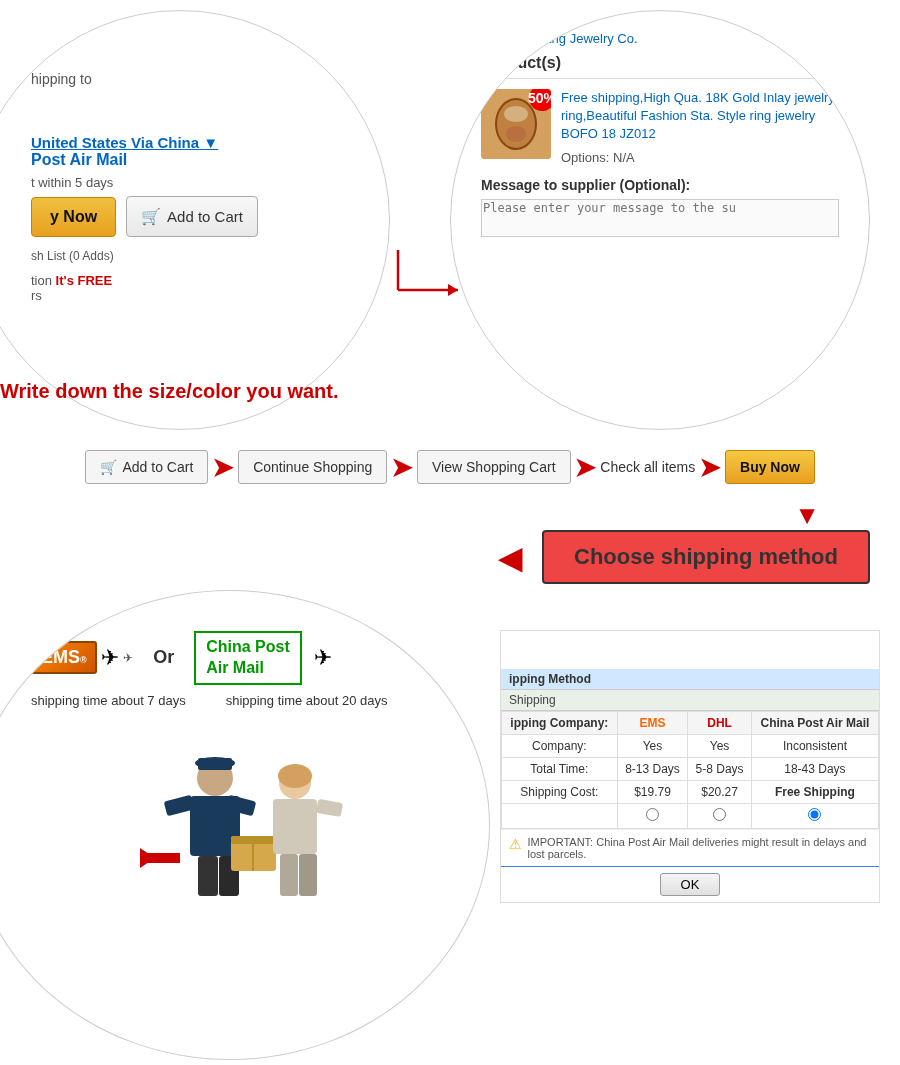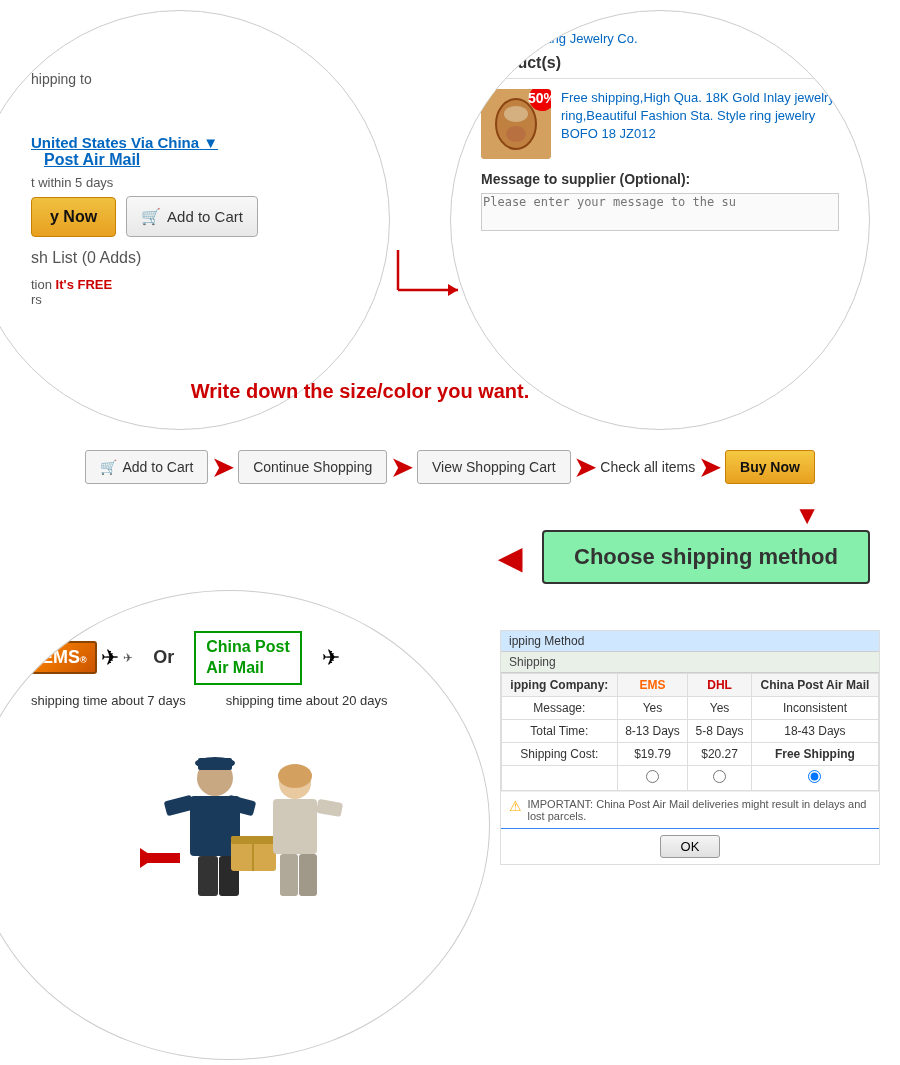--- a/index.html
+++ b/index.html
@@ -41,24 +41,22 @@
       font-size: 15px;
       font-weight: bold;
       text-decoration: underline;
       display: block;
       margin-top: 47px;
     }
     .post-air-mail {
       color: #0066c0;
       font-size: 16px;
       font-weight: bold;
-      text-decoration: underline;
       display: block;
       margin-bottom: 6px;
-      margin-left: 13px;
     }
     .within-days {
       color: #555;
       font-size: 13px;
       margin-bottom: 6px;
     }
     .price-num {
       color: #333;
       font-size: 22px;
       font-weight: bold;
@@ -90,21 +88,21 @@
       cursor: pointer;
       display: flex;
       align-items: center;
       gap: 6px;
     }
     .cart-icon {
       font-size: 16px;
     }
     .wish-list {
       color: #555;
-      font-size: 16px;
+      font-size: 12px;
       margin-bottom: 10px;
     }
     .protection-row {
       color: #555;
       font-size: 13px;
     }
     .free-badge {
       color: #c00;
       font-weight: bold;
     }
@@ -207,21 +205,20 @@
       height: 60px;
       z-index: 10;
     }
 
     
     .write-down-section {
       position: absolute;
       top: 380px;
       left: 0;
       width: 720px;
-      text-align: center;
     }
     .write-down-text {
       color: #cc0000;
       font-size: 20px;
       font-weight: bold;
     }
 
     
     .step-row {
       position: absolute;
@@ -280,21 +277,21 @@
       font-size: 30px;
       font-weight: bold;
     }
     .shipping-method-box {
       border: 2.5px solid #333;
       border-radius: 4px;
       padding: 12px 30px;
       font-size: 22px;
       font-weight: bold;
       color: #333;
-      background: #86efac;
+      background: #ef4444;
     }
 
     
     .bottom-circle {
       width: 520px;
       height: 470px;
       border-radius: 50%;
       border: 1.5px solid #ccc;
       position: absolute;
       top: 590px;
@@ -373,23 +370,24 @@
       height: 14px;
       background: linear-gradient(to bottom, #b22234, #fff, #b22234);
       border: 1px solid #ccc;
       display: inline-block;
       flex-shrink: 0;
     }
 
     .section-label {
       background: #d0e8ff;
       padding: 3px 8px;
-      font-weight: normal;
+      font-weight: bold;
       color: #333;
       border-bottom: 1px solid #ccc;
+      margin-top: 38px;
     }
 
     .table-inner {
       width: 100%;
       border-collapse: collapse;
       font-size: 12px;
     }
     .table-inner th {
       background: #f5f5f5;
       border: 1px solid #ddd;
@@ -510,20 +508,21 @@
         
         <svg width="70" height="70" viewBox="0 0 70 70">
           <rect width="70" height="70" fill="#d4a060"></rect>
           <ellipse cx="35" cy="35" rx="20" ry="25" fill="#c08040" stroke="#8b4513" stroke-width="2"></ellipse>
           <ellipse cx="35" cy="25" rx="12" ry="8" fill="#d4b080"></ellipse>
           <ellipse cx="35" cy="45" rx="10" ry="8" fill="#b87040"></ellipse>
         </svg>
       </div>
       <div class="product-info">
         <div class="product-title">Free shipping,High Qua. 18K Gold Inlay jewelry ring,Beautiful Fashion Sta. Style ring jewelry BOFO 18 JZ012</div>
+        <div class="options-row">Options:  N/A</div>
       </div>
     </div>
     <div class="msg-label">Message to supplier (Optional):</div>
     <textarea class="msg-input" placeholder="Please enter your message to the su" style=""></textarea>
   </div>
 </div>
 
 <svg class="connector-arrow" viewBox="0 0 80 60">
   <line x1="10" y1="10" x2="10" y2="50" stroke="#c00" stroke-width="2.5"></line>
   <line x1="10" y1="50" x2="70" y2="50" stroke="#c00" stroke-width="2.5"></line>
@@ -571,21 +570,21 @@
 
     <div class="ems-row">
       <div style="display:flex;align-items:center;gap:4px;">
         <div style="background:linear-gradient(135deg,#ff8800,#cc5500);color:#fff;font-size:18px;font-weight:bold;padding:4px 8px;border-radius:3px;border:2px solid #884400;">
           <span>EMS</span><span style="font-size:9px;">®</span>
         </div>
         <span style="font-size:22px;">✈</span>
         <span style="font-size:12px;color:#555;">✈</span>
       </div>
       <div class="or-text">Or</div>
-      <div style="display:flex;align-items:center;gap:20px;">
+      <div style="display:flex;align-items:center;gap:12px;">
         <div class="china-post-box">
           <div>China Post</div>
           <div>Air Mail</div>
         </div>
         <span style="font-size:22px;">✈</span>
       </div>
     </div>
 
     <div class="shipping-times">
       <div class="shipping-time-label">shipping time about 7 days</div>
@@ -639,21 +638,21 @@
           <span class="ems-logo-small">EMS</span>
         </th>
         <th>
           <span class="dhl-logo">DHL</span>
         </th>
         <th>China Post Air Mail</th>
       </tr>
     </thead>
     <tbody>
       <tr>
-        <td>Message:</td>
+        <td>Company:</td>
         <td>Yes</td>
         <td>Yes</td>
         <td>Inconsistent</td>
       </tr>
       <tr>
         <td>Total Time:</td>
         <td>8-13 Days</td>
         <td>5-8 Days</td>
         <td>18-43 Days</td>
       </tr>

